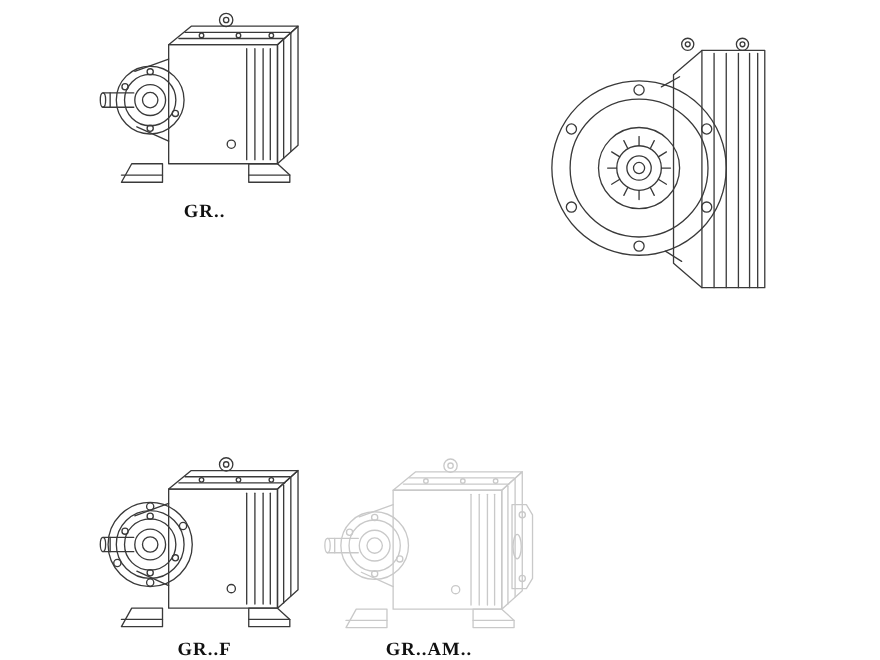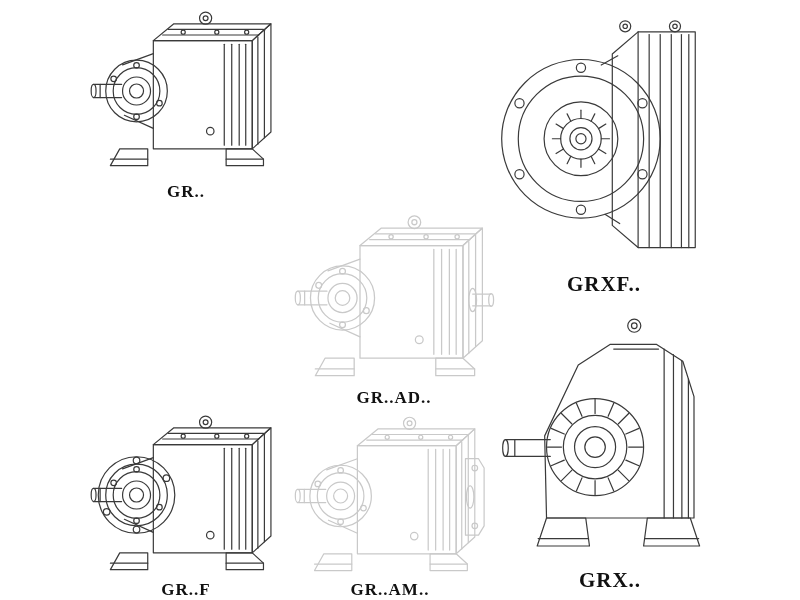--- a/index.html
+++ b/index.html
@@ -175,43 +175,24 @@
       <use href="#sym-reducer"></use>
     </svg>
     <figcaption>GR..</figcaption>
   </figure>
 
 
   <figure class="cell big" style="left:498px;top:2px;width:212px;height:296px;">
     <svg class="main" viewBox="0 0 230 258" preserveAspectRatio="xMidYMid meet">
       <use href="#sym-grxf"></use>
     </svg>
-    <figcaption>GRXF..</figcaption>
-  </figure>
-
-
-  <figure class="cell faded" style="left:292px;top:210px;width:204px;height:200px;">
-    <svg class="main" viewBox="0 0 210 176" preserveAspectRatio="xMidYMid meet">
-      <use href="#sym-reducer"></use>
-      <g class="ol">
-        <line x1="186" y1="84" x2="205" y2="84"></line>
-        <line x1="186" y1="96" x2="205" y2="96"></line>
-        <ellipse cx="205" cy="90" rx="2.5" ry="6.5"></ellipse>
-        <ellipse cx="186" cy="90" rx="4" ry="12"></ellipse>
-      </g>
-    </svg>
-    <figcaption>GR..AD..</figcaption>
-  </figure>
-
-  <figure class="cell big" style="left:498px;top:302px;width:224px;height:292px;">
-    <svg class="main" viewBox="0 0 240 256" preserveAspectRatio="xMidYMid meet">
-      <use href="#sym-grx"></use>
-    </svg>
-    <figcaption>GRX..</figcaption>
-  </figure>
+  </figure>
+
+
+
 
   <figure class="cell" style="left:88px;top:412px;width:196px;height:190px;">
     <svg class="main" viewBox="0 0 210 176" preserveAspectRatio="xMidYMid meet">
       <use href="#sym-reducer"></use>
       <g class="ol">
         <circle cx="52" cy="88" r="41"></circle>
         <circle cx="52" cy="51" r="3.5"></circle>
           <circle cx="52" cy="125" r="3.5"></circle>
         <circle cx="84" cy="70" r="3.5"></circle>
           <circle cx="20" cy="106" r="3.5"></circle>

